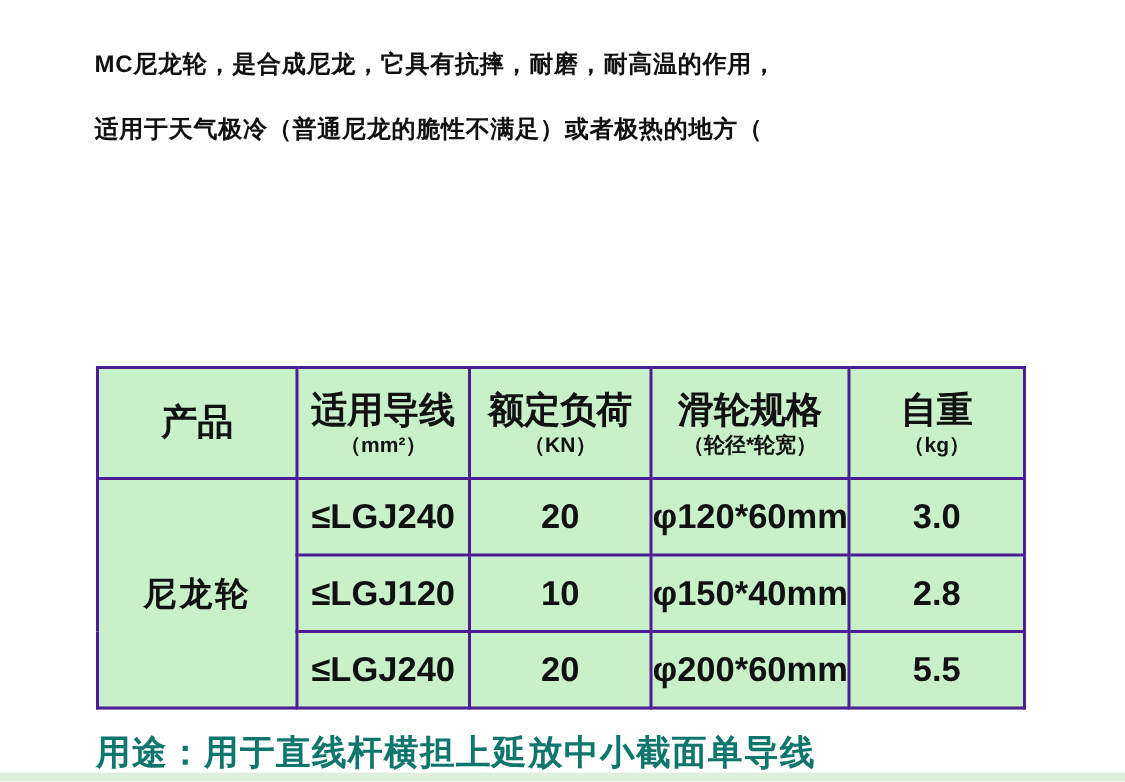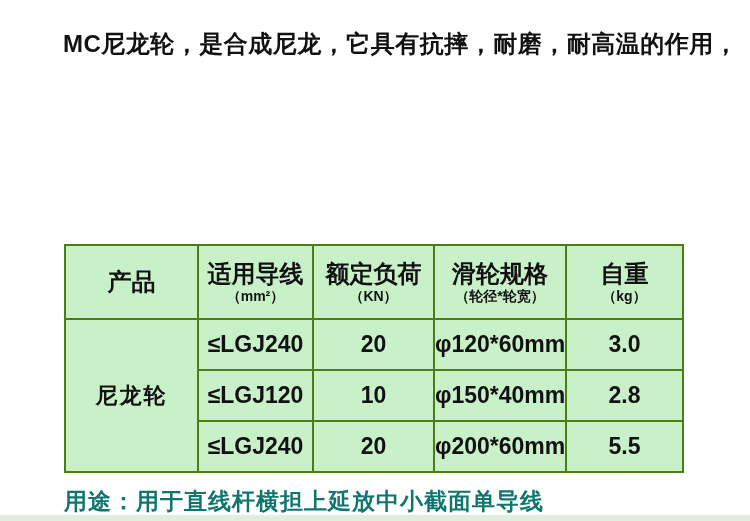--- a/index.html
+++ b/index.html
@@ -10,40 +10,40 @@
     overflow: hidden;
     font-family: "Liberation Sans", "DejaVu Sans", sans-serif;
     color: #111111;
   }
 
   
   .desc {
     position: absolute;
     left: 63px; top: 22px;
     width: 640px;
-    font-size: 24px;
+    font-size: 16px;
     font-weight: 600;
     letter-spacing: 0.5px;
   }
   .desc .line {
     line-height: 43px;
     white-space: nowrap;
   }
 
   
   table.spec {
     position: absolute;
     left: 64px; top: 244px;
     width: 618px;
     border-collapse: collapse;
     table-layout: fixed;
     background: #c9f1c9;
   }
   table.spec th, table.spec td {
-    border: 2px solid #4d7c0f;
+    border: 2px solid #4c1d95;
     text-align: center;
     vertical-align: middle;
     padding: 0;
     font-weight: 600;
     color: #111111;
   }
   tr.header-row { height: 74px; }
   tr.data-row { height: 51px; }
   .th-main { font-size: 24px; line-height: 28px; }
   .th-sub  { font-size: 14px; line-height: 16px; font-weight: 600; }
@@ -67,20 +67,21 @@
     left: 0; top: 515px;
     width: 750px; height: 6px;
     background: #dfeedf;
   }
 </style>
 </head>
 <body>
 
 <div class="desc">
   <div class="line">MC尼龙轮，是合成尼龙，它具有抗摔，耐磨，耐高温的作用，</div>
+  <div class="line">适用于天气极冷（普通尼龙的脆性不满足）或者极热的地方（</div>
 </div>
 
 <table class="spec">
   <colgroup>
     <col style="width:133px">
     <col style="width:115px">
     <col style="width:121px">
     <col style="width:132px">
     <col style="width:117px">
   </colgroup>

